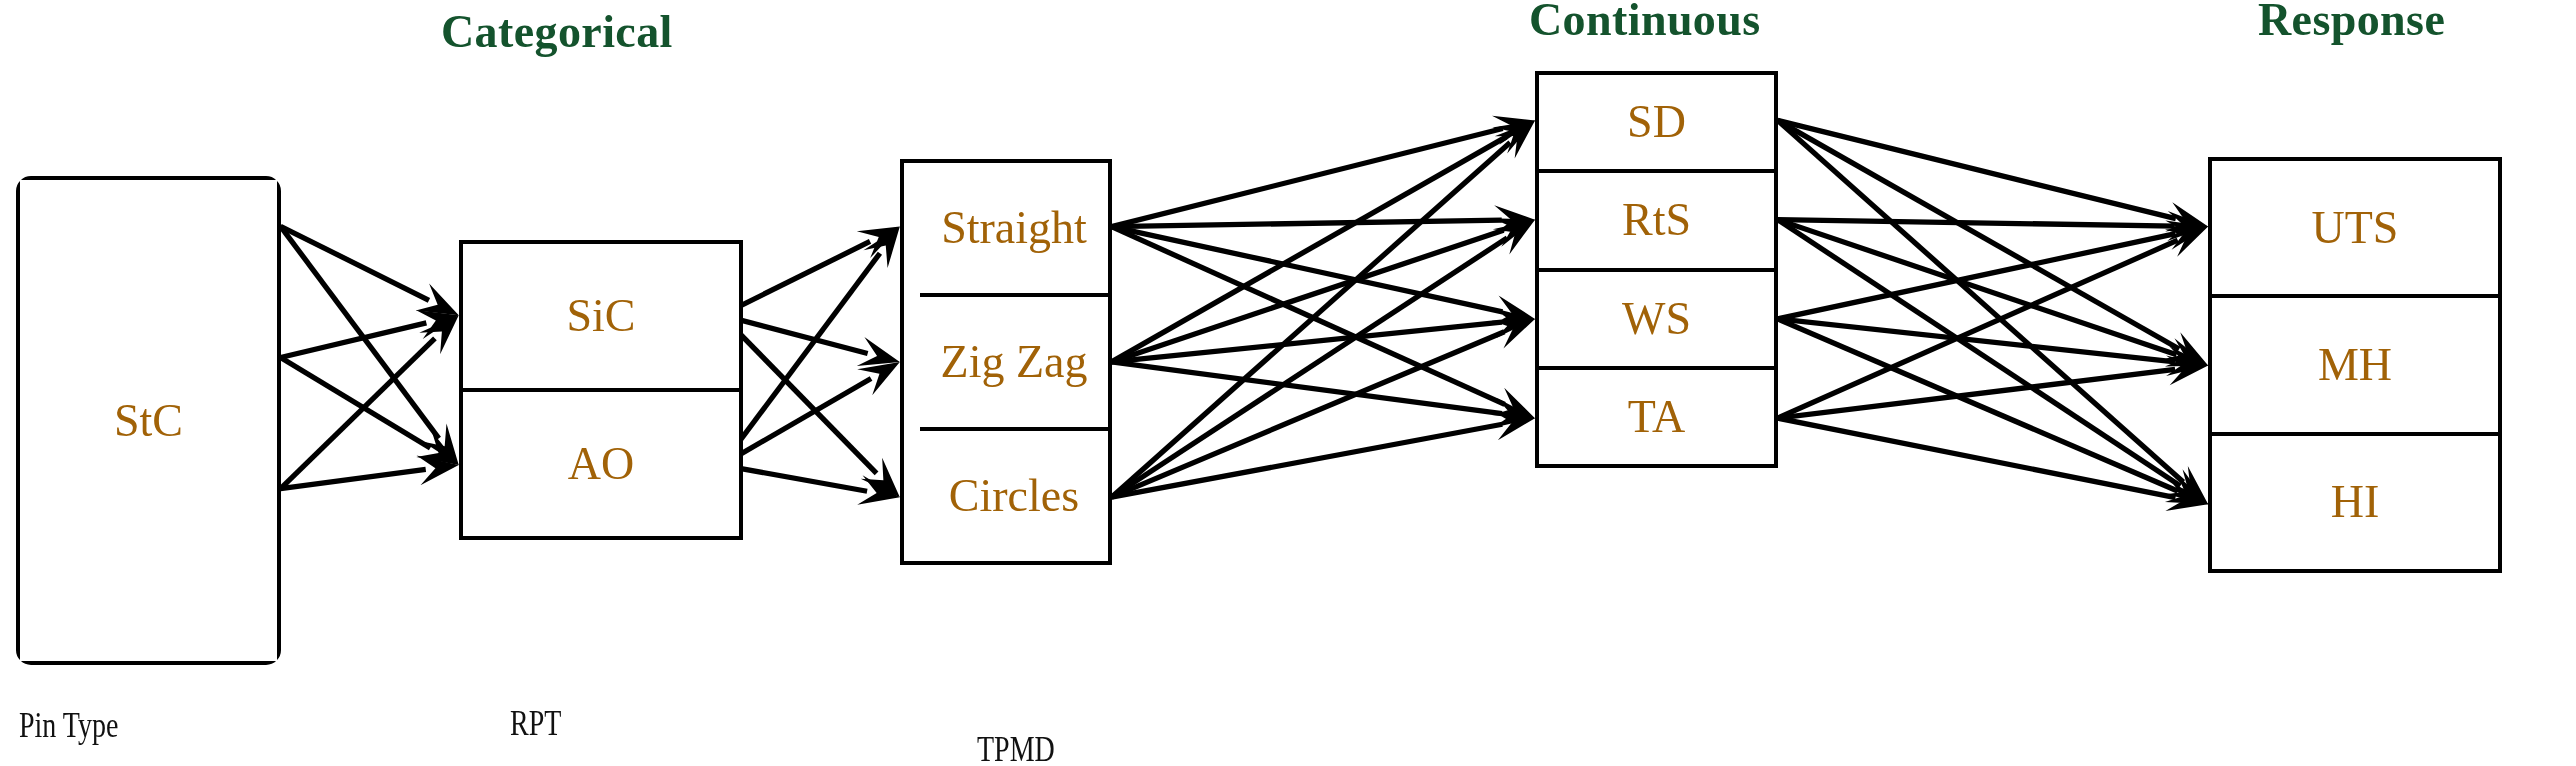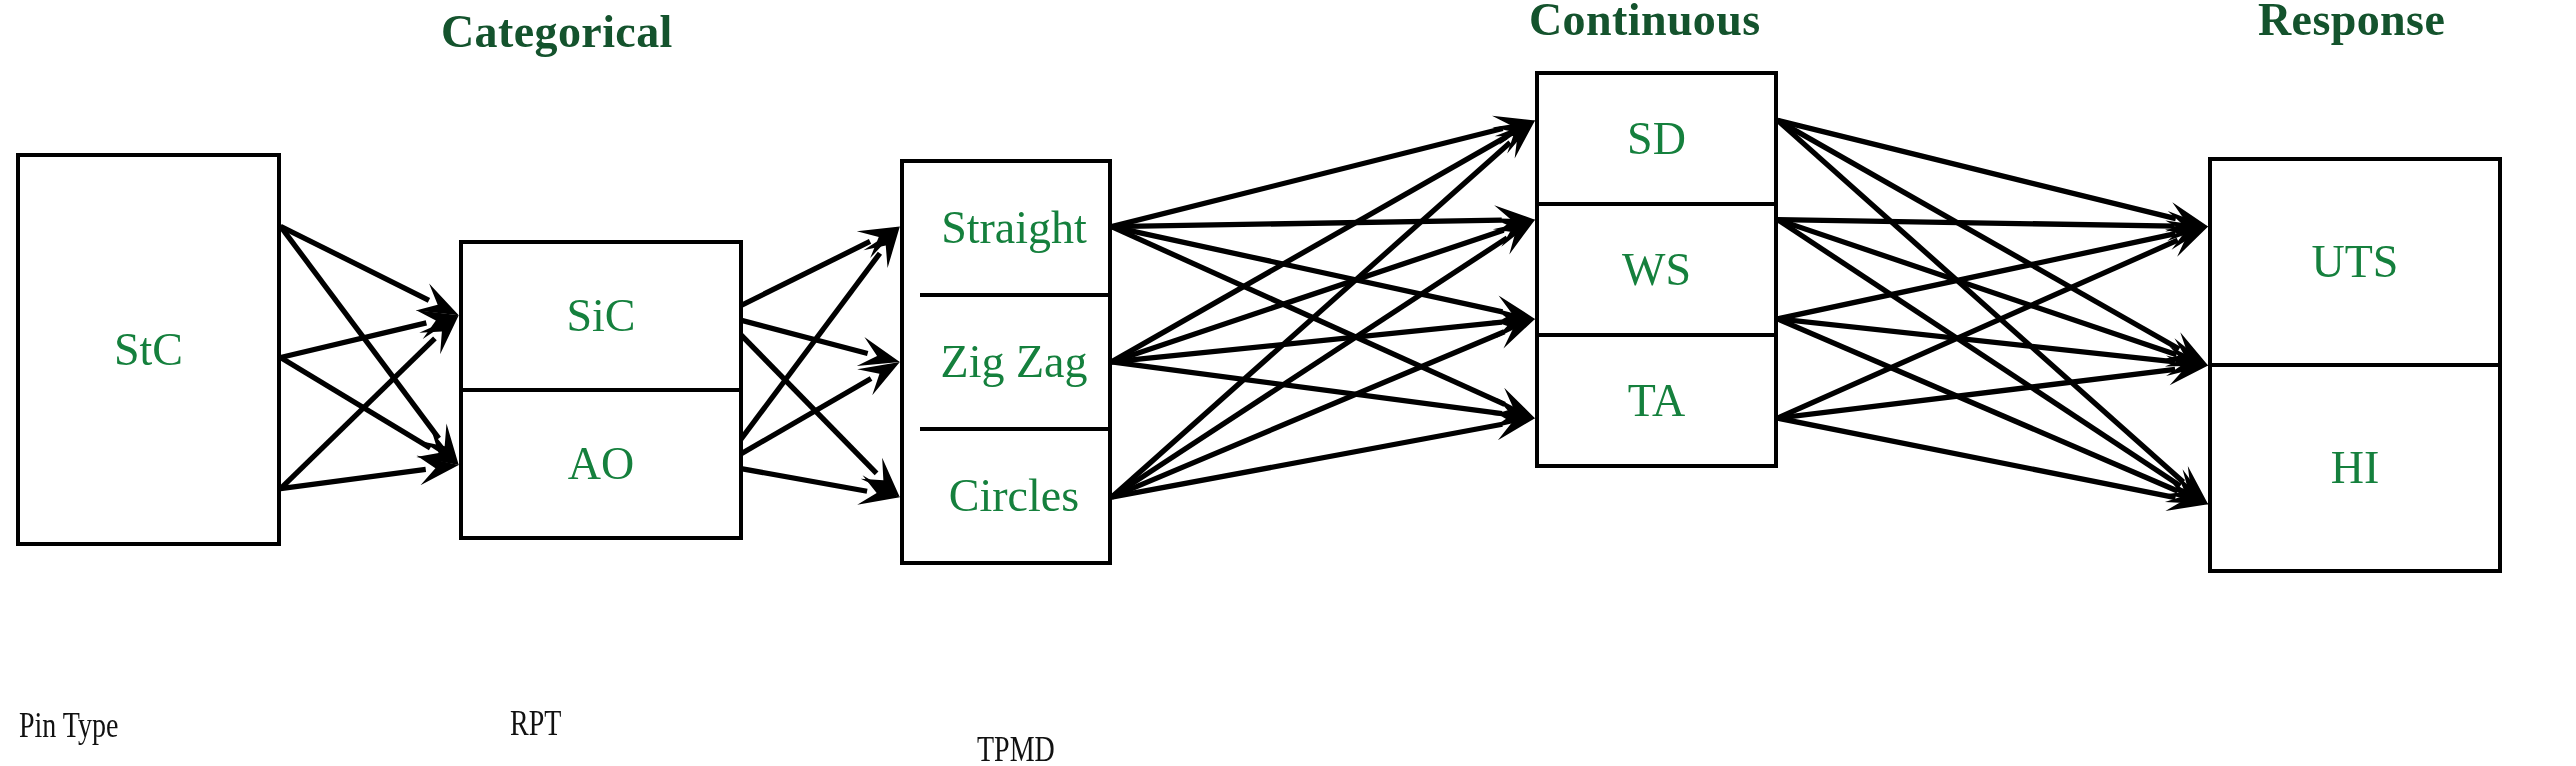--- a/index.html
+++ b/index.html
@@ -29,21 +29,21 @@
     display:flex;
     flex-direction:column;
   }
   .cell{
     box-sizing:border-box;
     flex:1 1 0;
     display:flex;
     align-items:center;
     justify-content:center;
     font-size:46px;
-    color:#15803d;
+    color:#a16207;
     line-height:1;
     white-space:nowrap;
     background:#ffffff;
   }
   .cell + .cell{ border-top:4.4px solid #000; }
   
   .footlabel{
     position:absolute;
     font-family:"Liberation Serif","DejaVu Serif",serif;
     font-size:35px;
@@ -139,43 +139,45 @@
       <line x1="2015" y1="473.75" x2="2466.0122540015964" y2="563.9370473763438" stroke="#000000" stroke-width="6" stroke-linecap="butt"></line>
       <path d="M 2503 571.3333333333334 L 2454.5595658219668 578.9834533744613 L 2476.8379357572267 566.1018139979017 L 2461.2264195477796 545.6434914458894 Z" fill="#000000"></path>
     </svg>
 
   <div class="heading" style="left:441px; top:5.3px;">Categorical</div>
 
   <div class="heading" style="left:1529px; top:-7px;">Continuous</div>
 
   <div class="heading" style="left:2258px; top:-7px;">Response</div>
 
-  <div class="group" style="left:16px; top:153px; width:265px; height:393px;">
+  <div class="group" style="left:16px; top:176px; width:265px; height:489px;border-radius:15px;">
     <div class="cell">StC</div>
   </div>
 
   <div class="group" style="left:459px; top:240px; width:284px; height:300px;">
     <div class="cell">SiC</div>
     <div class="cell">AO</div>
   </div>
 
   <div class="group" style="left:900px; top:159px; width:212px; height:406px;padding-left:16px;">
     <div class="cell">Straight</div>
     <div class="cell">Zig Zag</div>
     <div class="cell">Circles</div>
   </div>
 
   <div class="group" style="left:1535px; top:71px; width:243px; height:397px;">
     <div class="cell">SD</div>
+    <div class="cell">RtS</div>
     <div class="cell">WS</div>
     <div class="cell">TA</div>
   </div>
 
   <div class="group" style="left:2208px; top:157px; width:294px; height:416px;">
     <div class="cell">UTS</div>
+    <div class="cell">MH</div>
     <div class="cell">HI</div>
   </div>
 
   <div class="footlabel" style="left:19.4px; top:706px;">Pin Type</div>
 
   <div class="footlabel" style="left:510px; top:704px;">RPT</div>
 
   <div class="footlabel" style="left:977px; top:730px;">TPMD</div>
 
 </div>

